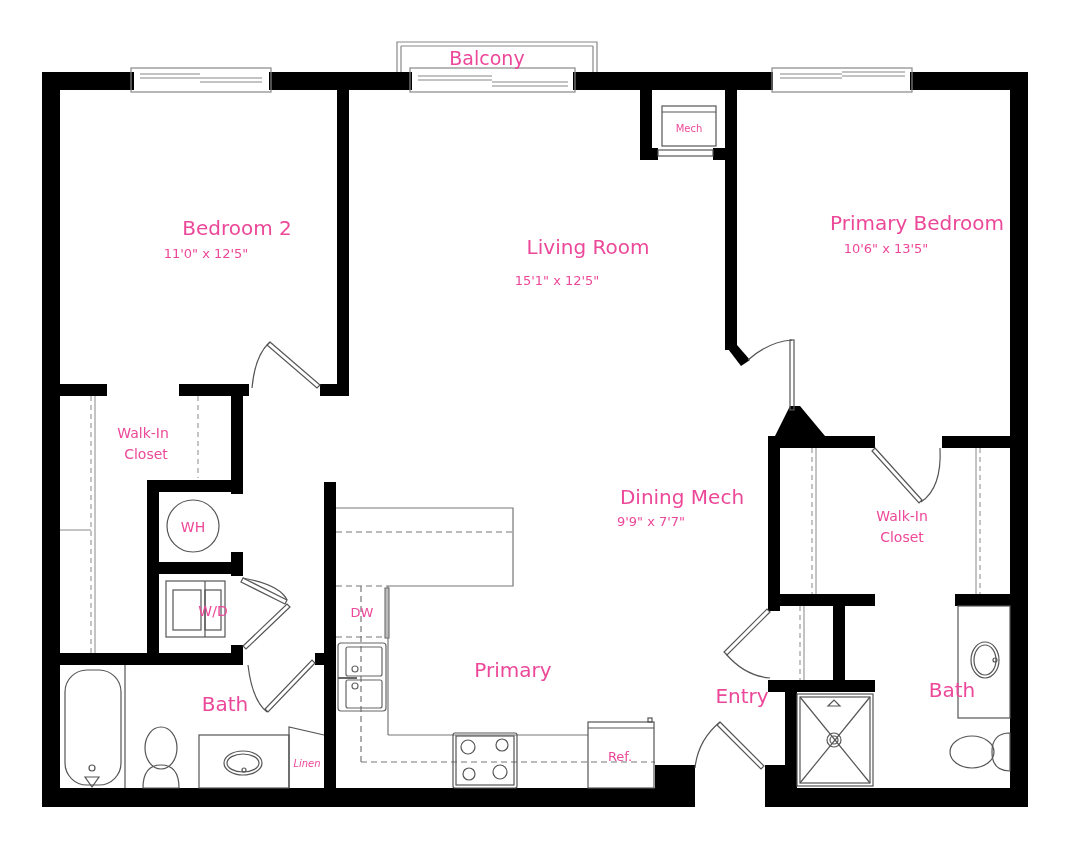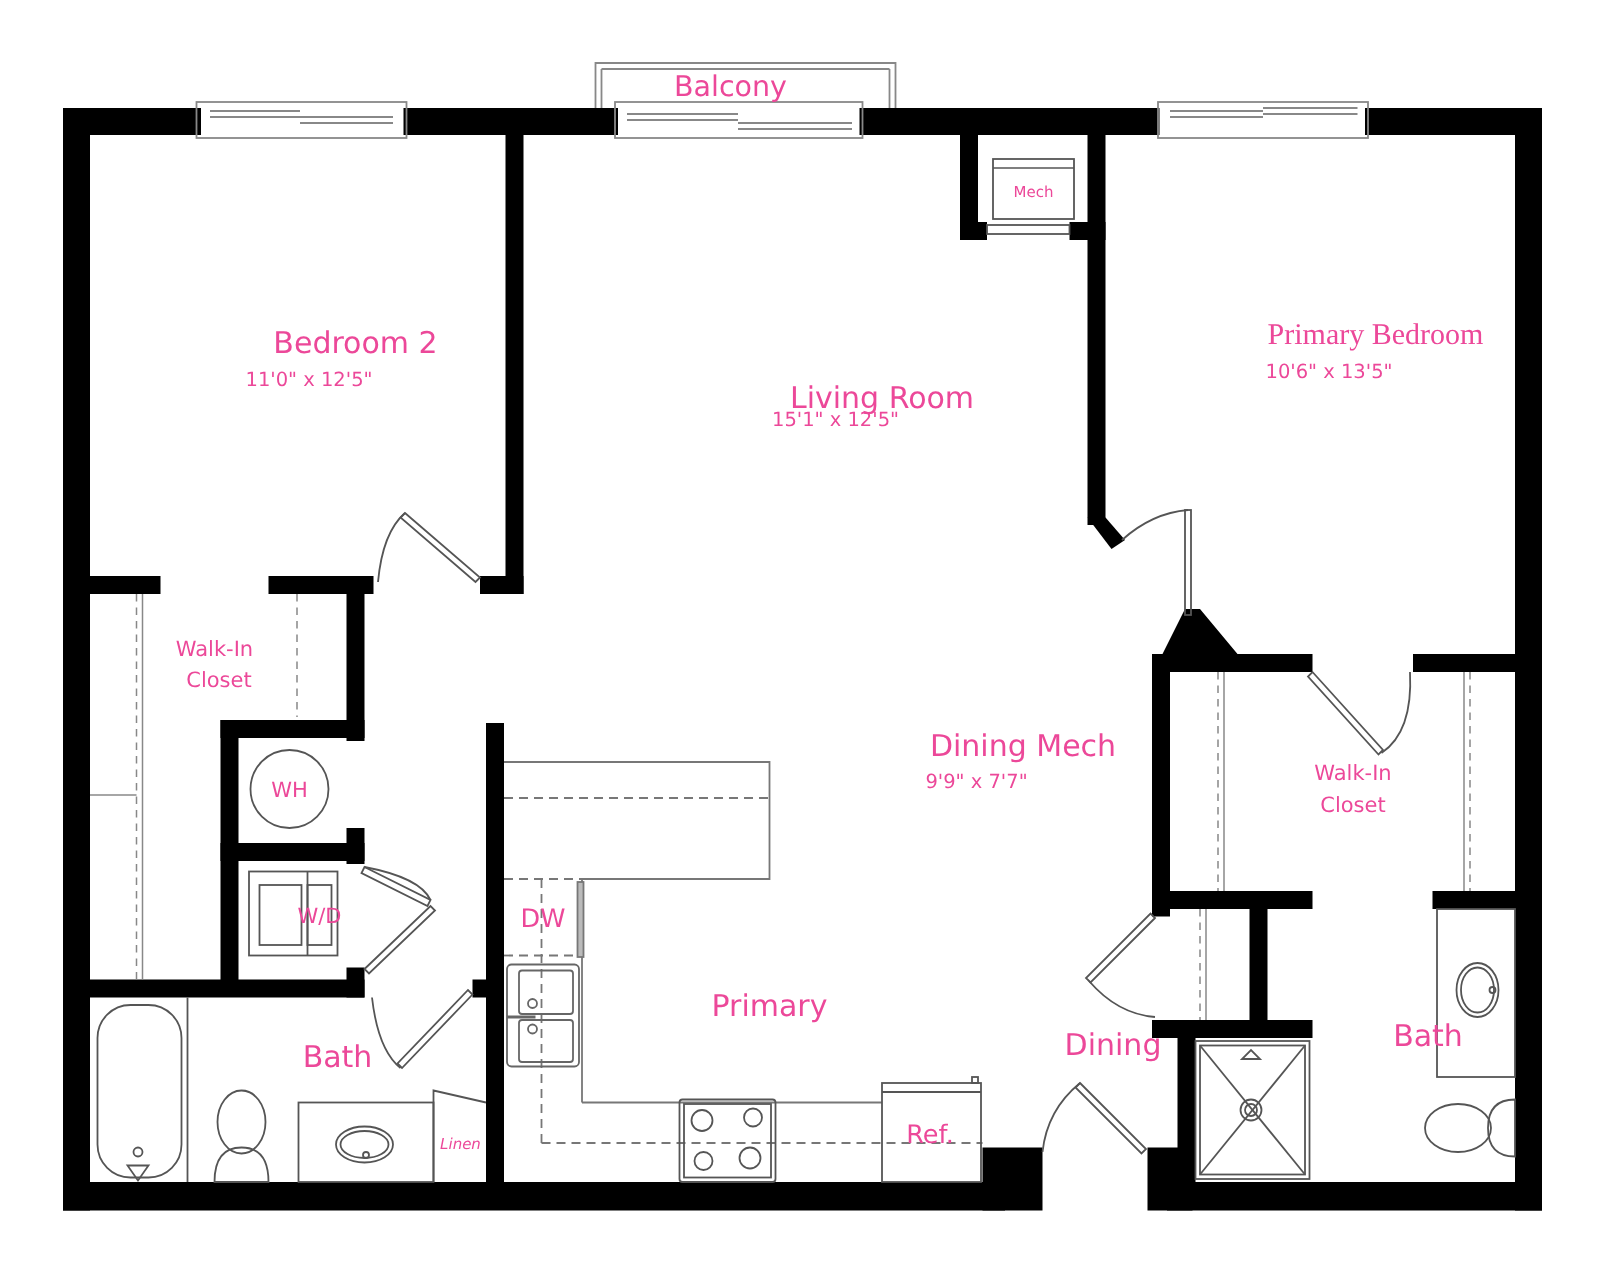--- a/index.html
+++ b/index.html
@@ -2,21 +2,21 @@
 <html><head>
   <meta charset="utf-8">
   <style>
     html, body { margin: 0; padding: 0; background: #ffffff; }
     body { width: 1073px; height: 844px; position: relative; overflow: hidden; }
     #plan { position: absolute; left: 0; top: 0; width: 1073px; height: 844px; }
     .label { position: absolute; font-family: "DejaVu Sans", sans-serif; color: #ec4899; text-align: center; white-space: nowrap; transform: translateX(-50%); }
     .room-name { font-size: 20px; line-height: 24px; margin-left: 31px; }
     .room-dim { font-size: 13px; line-height: 18px; }
     .small { font-size: 17px; line-height: 24px; }
-    .tiny { font-size: 17px; line-height: 16px; }
+    .tiny { font-size: 13px; line-height: 16px; }
     .xtiny { font-size: 10px; line-height: 12px; text-align: center; }
   </style>
 </head>
 <body>
 
 <svg id="plan" viewBox="0 0 1073 844" xmlns="http://www.w3.org/2000/svg">
 
   <g fill="none" stroke="#888" stroke-width="1.2">
     <polyline points="397,72 397,42 597,42 597,72"></polyline>
     <line x1="401" y1="72" x2="401" y2="46"></line>
@@ -228,37 +228,37 @@
     <ellipse cx="972" cy="752" rx="22" ry="16"></ellipse>
     <path d="M1010,733 Q992,733 992,752 Q992,771 1010,771 Z"></path>
   </g>
 </svg>
 
 <div class="label small" style="left:487px; top:46px; font-size:19px;">Balcony</div>
 
 <div class="label room-name" style="left:206px; top:216px;">Bedroom 2</div>
 <div class="label room-dim" style="left:206px; top:245px;">11'0" x 12'5"</div>
 
-<div class="label room-name" style="left:557px; top:253px;">Living Room</div>
+<div class="label room-name" style="left:557px; top:235px;">Living Room</div>
 <div class="label room-dim" style="left:557px; top:272px;">15'1" x 12'5"</div>
 
-<div class="label room-name" style="left:886px; top:211px;font-family:Liberation Serif, serif;">Primary Bedroom</div>
+<div class="label room-name" style="left:886px; top:211px;">Primary Bedroom</div>
 <div class="label room-dim" style="left:886px; top:240px;">10'6" x 13'5"</div>
 
 <div class="label room-name" style="left:651px; top:485px;">Dining Mech</div>
 <div class="label room-dim" style="left:651px; top:513px;">9'9" x 7'7"</div>
 
 <div class="label tiny" style="left:143px; top:425px; font-size:14px;">Walk-In</div>
 <div class="label tiny" style="left:146px; top:446px; font-size:14px;">Closet</div>
 
 <div class="label tiny" style="left:902px; top:508px; font-size:14px;">Walk-In</div>
 <div class="label tiny" style="left:902px; top:529px; font-size:14px;">Closet</div>
 
 <div class="label room-name" style="left:482px; top:658px;">Primary</div>
-<div class="label room-name" style="left:711px; top:684px;">Dining</div>
+<div class="label room-name" style="left:711px; top:684px;">Entry</div>
 <div class="label room-name" style="left:194px; top:692px;">Bath</div>
 <div class="label room-name" style="left:921px; top:678px;">Bath</div>
 
 <div class="label xtiny" style="left:689px; top:123px;">Mech</div>
 <div class="label tiny" style="left:193px; top:519px; font-size:14px;">WH</div>
 <div class="label tiny" style="left:203px; top:603px; font-size:14px;padding-left:20px;">W/D</div>
 <div class="label tiny" style="left:362px; top:605px;">DW</div>
 <div class="label tiny" style="left:620px; top:749px;">Ref.</div>
 <div class="label xtiny" style="left:307px; top:758px;font-style:italic;">Linen</div>
 

